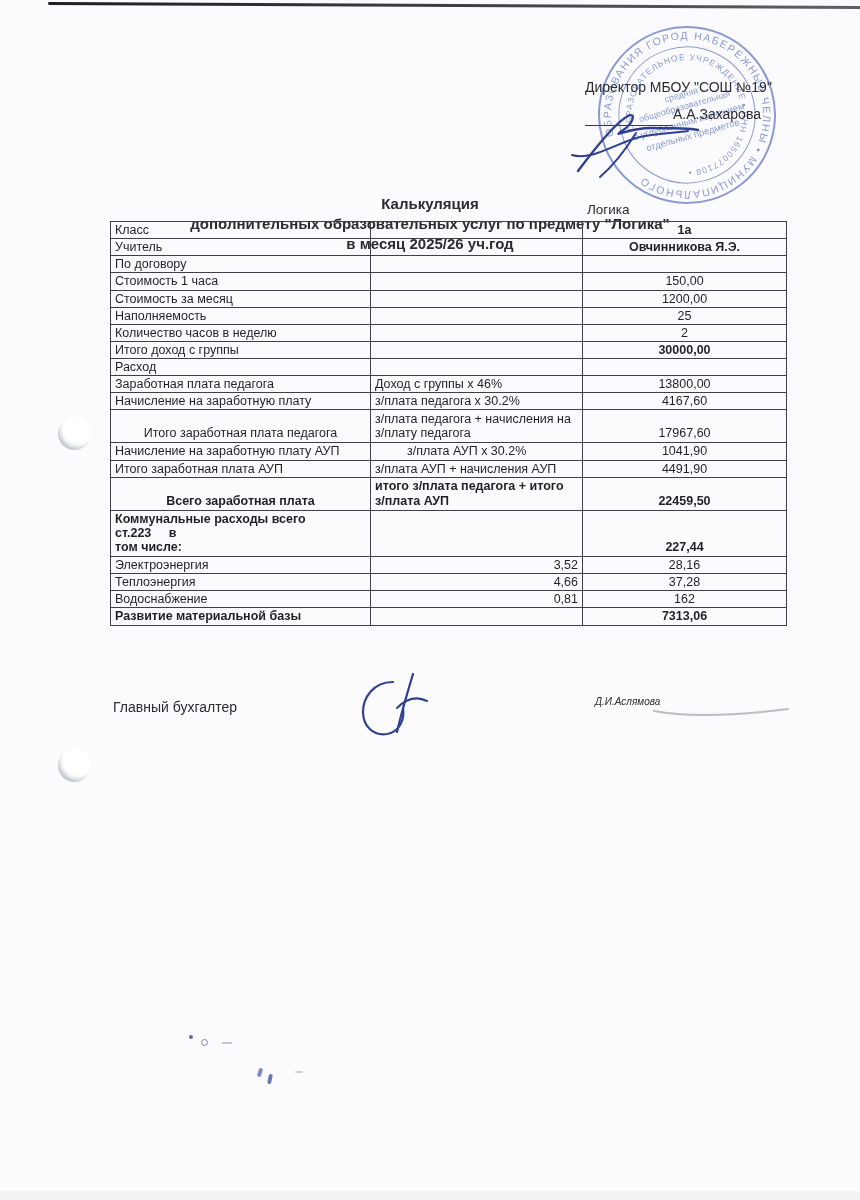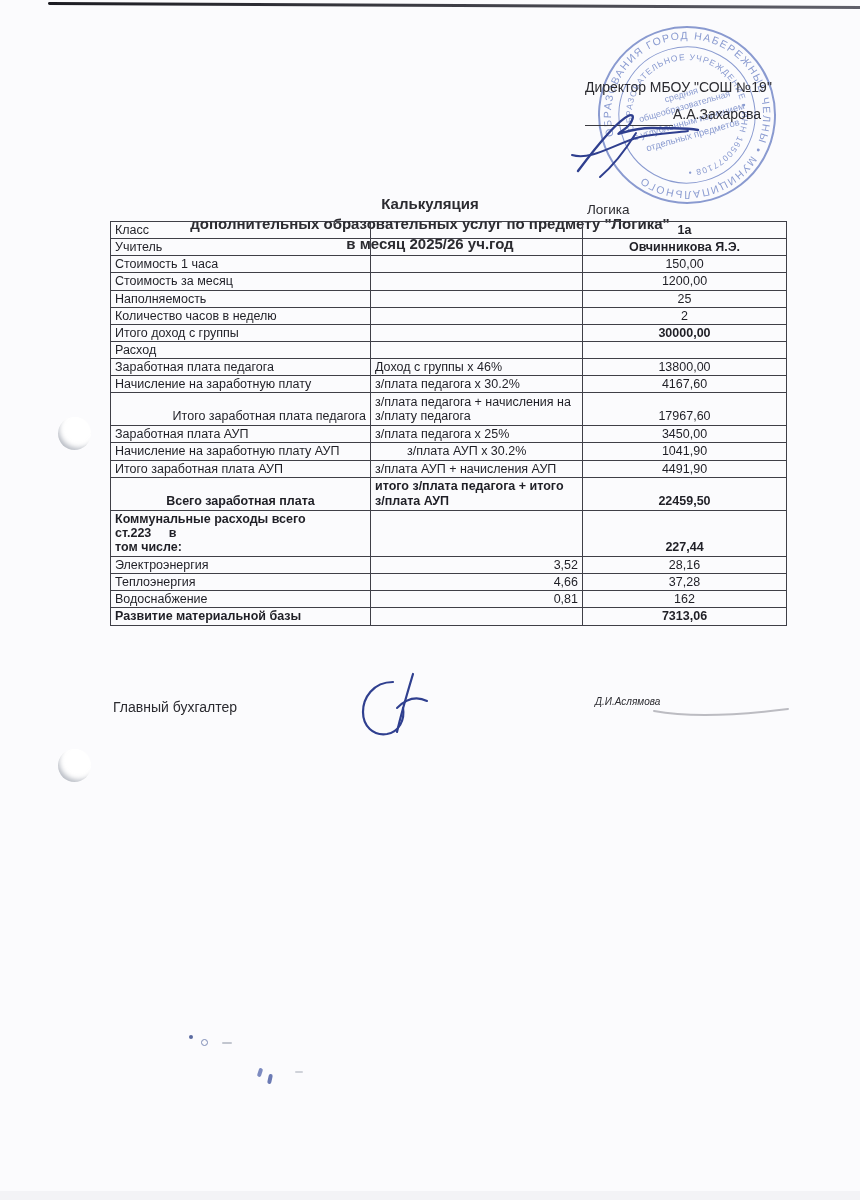--- a/index.html
+++ b/index.html
@@ -114,20 +114,25 @@
           <td style="text-align: left;">Класс</td>
           <td style="text-align: left;"></td>
           <td class="b" style="text-align: center;">1а</td>
         </tr>
         <tr>
           <td style="text-align: left;">Учитель</td>
           <td style="text-align: left;"></td>
           <td class="b" style="text-align: center;">Овчинникова Я.Э.</td>
         </tr>
         <tr>
+          <td style="text-align: left;">По договору</td>
+          <td style="text-align: left;"></td>
+          <td style="text-align: center;"></td>
+        </tr>
+        <tr>
           <td style="text-align: left;">Стоимость 1 часа</td>
           <td style="text-align: left;"></td>
           <td style="text-align: center;">150,00</td>
         </tr>
         <tr>
           <td style="text-align: left;">Стоимость за месяц</td>
           <td style="text-align: left;"></td>
           <td style="text-align: center;">1200,00</td>
         </tr>
         <tr>
@@ -154,29 +159,24 @@
           <td style="text-align: left;">Заработная плата педагога</td>
           <td style="text-align: left;">Доход с группы х 46%</td>
           <td style="text-align: center;">13800,00</td>
         </tr>
         <tr>
           <td style="text-align: left;">Начисление на заработную плату</td>
           <td style="text-align: left;">з/плата педагога х 30.2%</td>
           <td style="text-align: center;">4167,60</td>
         </tr>
         <tr class="tall">
-          <td style="text-align: right; margin-left: 20px;">Итого заработная плата педагога</td>
+          <td style="text-align: center; margin-left: 20px;">Итого заработная плата педагога</td>
           <td style="text-align: left;">з/плата педагога + начисления на
 з/плату педагога</td>
           <td style="text-align: center;">17967,60</td>
-        </tr>
-        <tr>
-          <td style="text-align: left;">Заработная плата АУП</td>
-          <td style="text-align: left;">з/плата педагога х 25%</td>
-          <td style="text-align: center;">3450,00</td>
         </tr>
         <tr>
           <td style="text-align: left;">Начисление на заработную плату АУП</td>
           <td style="text-align: left; padding-left: 36px;">з/плата АУП х 30.2%</td>
           <td style="text-align: center;">1041,90</td>
         </tr>
         <tr>
           <td style="text-align: left;">Итого заработная плата АУП</td>
           <td style="text-align: left;">з/плата АУП + начисления АУП</td>
           <td style="text-align: center;">4491,90</td>

